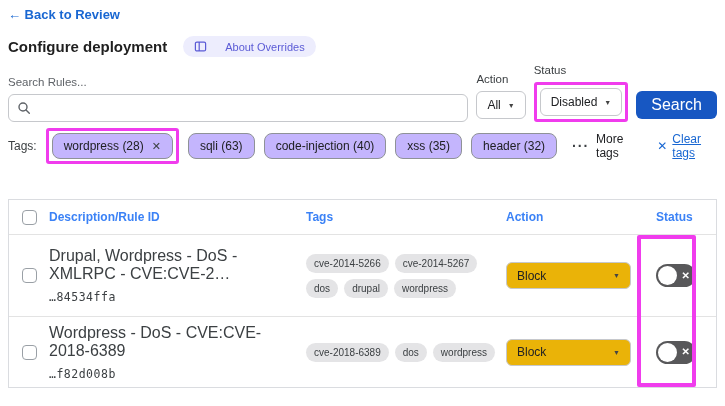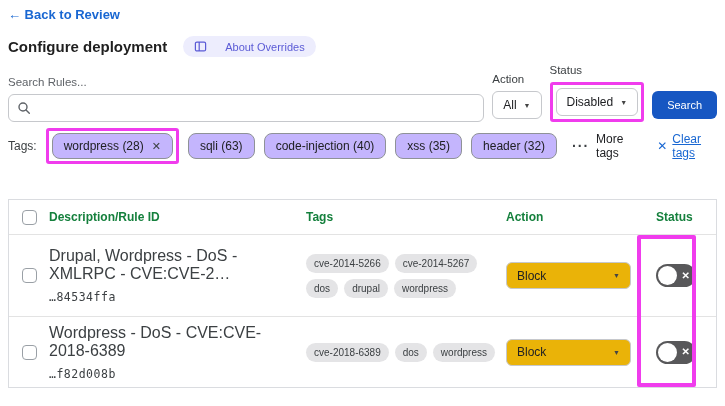--- a/index.html
+++ b/index.html
@@ -59,21 +59,21 @@
   }
   .caret { font-size: 7px; color: #444; line-height: 1; }
   .col-bottom-pad { margin-bottom: 3px; }
   .pink-box {
     border: 3px solid #f03ced; border-radius: 3px;
     padding: 3px; display: inline-block;
   }
   .search-btn {
     height: 28px; padding: 0 15px;
     background: #1757c2; color: #fff;
-    font-size: 11px; font-weight: 500;
+    font-size: 16px; font-weight: 500;
     border: none; border-radius: 6px; cursor: pointer;
     font-family: "Liberation Sans", sans-serif;
   }
 
   
   .tags-bar { display: flex; align-items: center; gap: 9px; margin-top: 6px; font-size: 12px; }
   .tags-label { color: #3c4043; }
   .chip {
     display: inline-flex; align-items: center; gap: 8px;
     border: 1px solid #8f9297; border-radius: 8px;
@@ -84,21 +84,21 @@
   .pink-wrap { border: 3px solid #f03ced; border-radius: 3px; padding: 2px 3px; display: inline-flex; }
   .more-tags { display: inline-flex; align-items: center; gap: 7px; color: #202124; cursor: pointer; margin-left: 6px; }
   .ellipsis-glyph { font-size: 14px; font-weight: 700; letter-spacing: 1px; color: #3c4043; }
   .clear-tags { display: inline-flex; align-items: center; gap: 5px; color: #1967d2; cursor: pointer; margin-left: 10px; }
   .clear-tags .x { font-size: 12px; }
   .clear-tags .txt { text-decoration: underline; }
 
   
   .rules-table { position: relative; margin-top: 35px; border: 1px solid #dadce0; background: #fff; }
   .t-row { display: grid; grid-template-columns: 40px 257px 200px 132px 1fr; align-items: center; }
-  .t-head { height: 35px; border-bottom: 1px solid #e3e3e3; font-weight: 700; font-size: 12px; color: #15803d; }
+  .t-head { height: 35px; border-bottom: 1px solid #e3e3e3; font-weight: 700; font-size: 12px; color: #3b82f6; }
   .t-body-1 { height: 82px; border-bottom: 1px solid #e3e3e3; }
   .t-body-2 { height: 70px; }
   .cb-cell { display: flex; justify-content: center; }
   .checkbox {
     width: 15px; height: 15px;
     border: 1.5px solid #9aa0a6; border-radius: 4px;
     background: #fff; cursor: pointer;
   }
   .desc-cell { padding-right: 14px; }
   .desc-line { font-size: 16px; color: #3c4043; }

